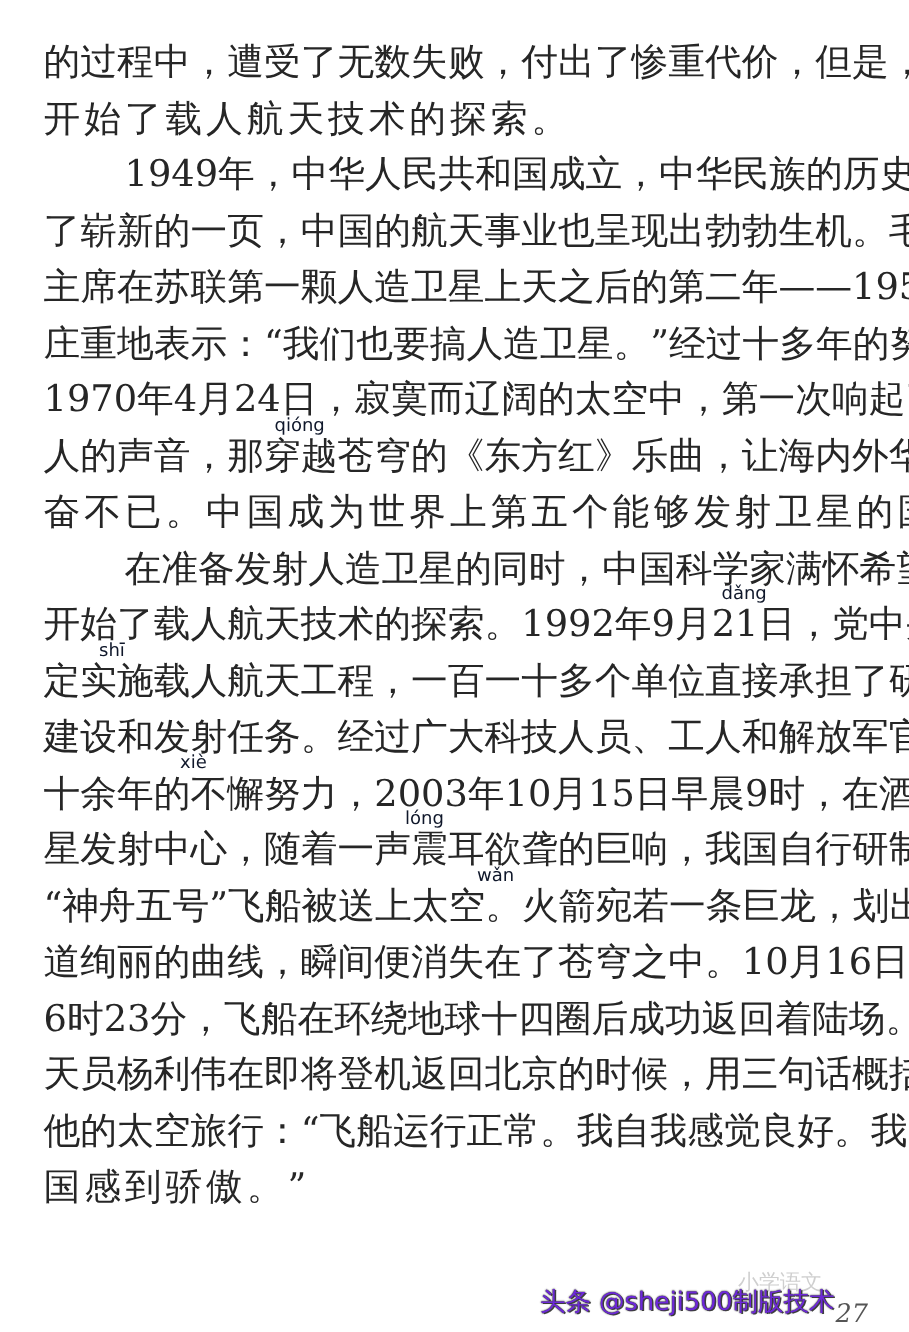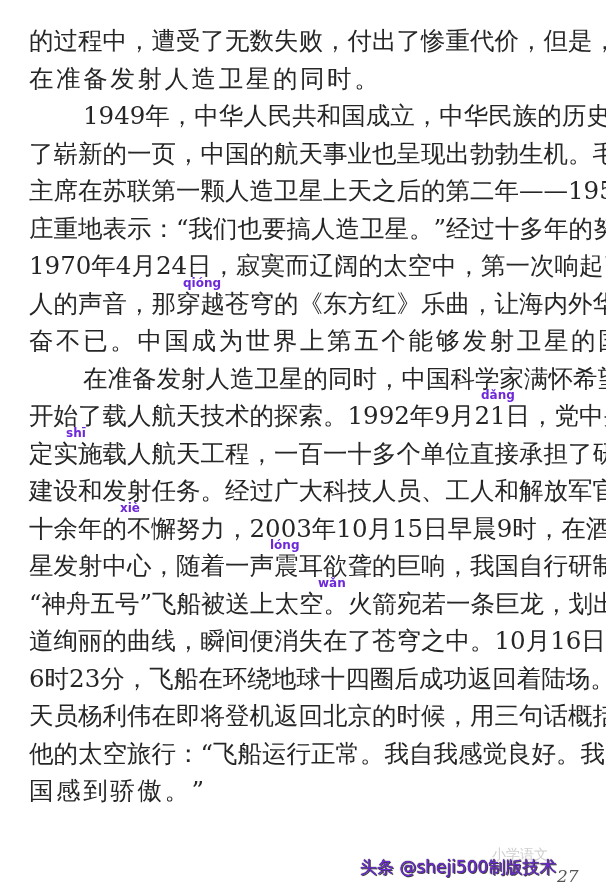--- a/index.html
+++ b/index.html
@@ -37,23 +37,22 @@
     .line.justify {
       text-align: justify;
       text-align-last: justify;
       letter-spacing: 0;
     }
     .pinyin {
       position: absolute;
       font-family: "DejaVu Sans", "Liberation Sans", sans-serif;
       font-size: 12px;
       line-height: 12px;
-      color: #6d28d9;
+      color: #0f172a;
       white-space: nowrap;
-      font-weight: bold;
     }
     .watermark {
       position: absolute;
       left: 360px;
       top: 856px;
       font-family: "DejaVu Sans", "Liberation Sans", sans-serif;
       font-size: 17px;
       color: #6d28d9;
       text-shadow: 0 0 1px #333, 0 0 1px #333, 1px 1px 0 #444;
       white-space: nowrap;
@@ -76,21 +75,21 @@
       font-size: 17px;
       color: #555;
     }
   </style>
 </head>
 <body>
 
 <div class="page">
   <div>
     <div class="line justify" style="top:26px">的过程中，遭受了无数失败，付出了惨重代价，但是，始</div>
-    <div class="line" style="top:64px">在准备发射人造卫星的同时。</div>
+    <div class="line" style="top:64px">开始了载人航天技术的探索。</div>
     <div class="line indent justify" style="top:101px">1949年，中华人民共和国成立，中华民族的历史掀开</div>
     <div class="line justify" style="top:139px">了崭新的一页，中国的航天事业也呈现出勃勃生机。毛泽东</div>
     <div class="line justify" style="top:176px">主席在苏联第一颗人造卫星上天之后的第二年——1958年，</div>
     <div class="line justify" style="top:214px">庄重地表示：“我们也要搞人造卫星。”经过十多年的努力，</div>
     <div class="line justify" style="top:251px">1970年4月24日，寂寞而辽阔的太空中，第一次响起了中国</div>
     <div class="line justify" style="top:289px">人的声音，那穿越苍穹的《东方红》乐曲，让海内外华人振</div>
     <div class="line" style="top:326px">奋不已。中国成为世界上第五个能够发射卫星的国家。</div>
     <div class="line indent justify" style="top:364px">在准备发射人造卫星的同时，中国科学家满怀希望地</div>
     <div class="line justify" style="top:401px">开始了载人航天技术的探索。1992年9月21日，党中央决</div>
     <div class="line justify" style="top:439px">定实施载人航天工程，一百一十多个单位直接承担了研制、</div>

